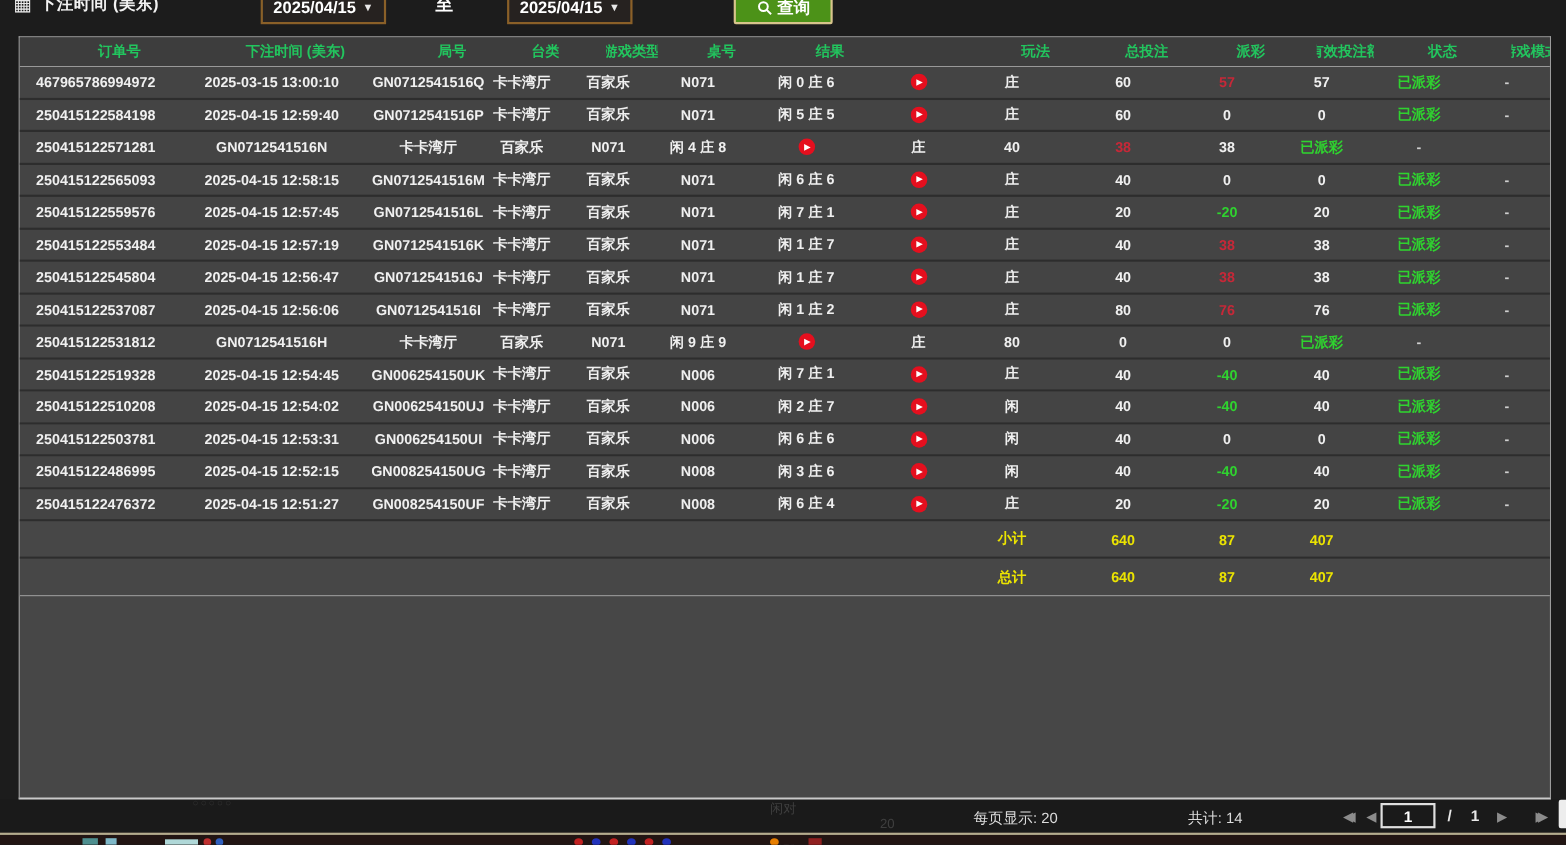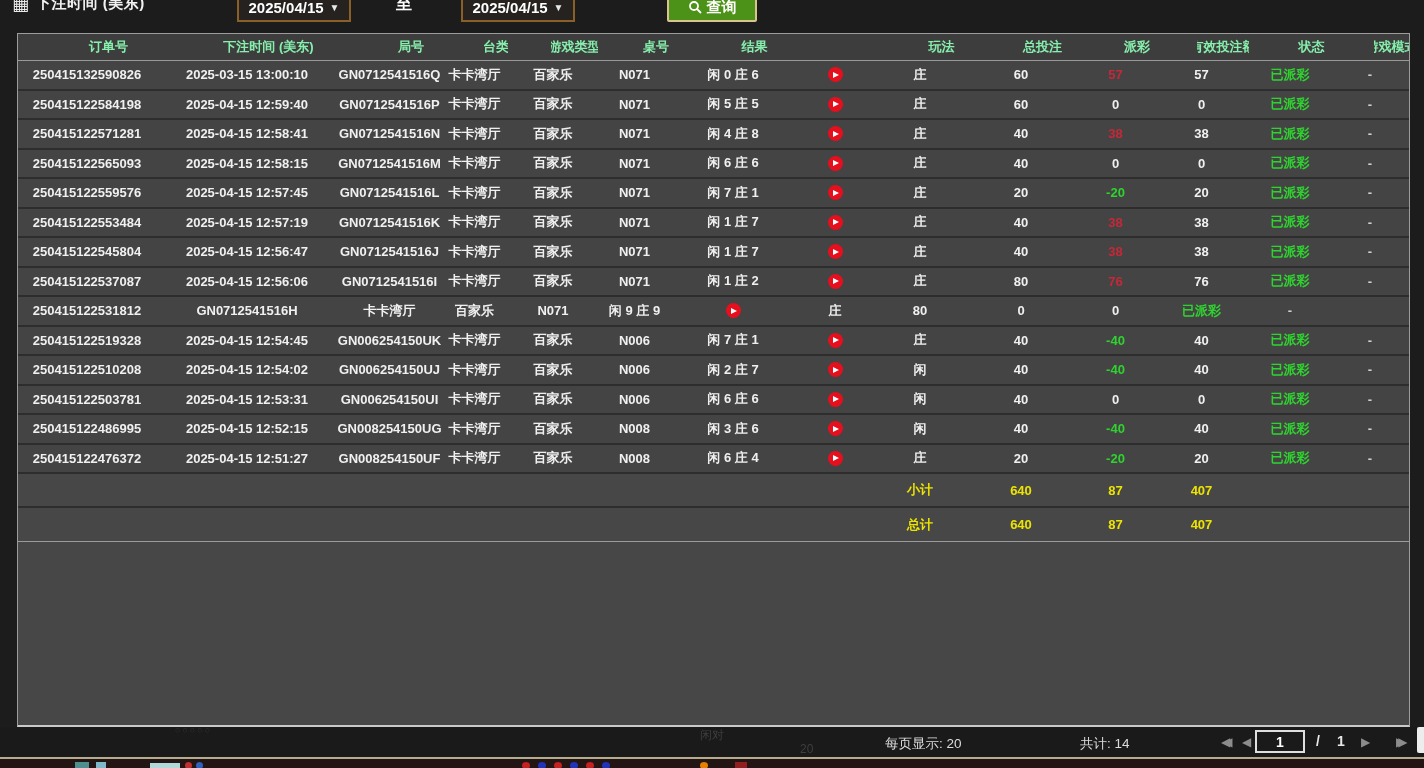--- a/index.html
+++ b/index.html
@@ -26,21 +26,21 @@
   .query-btn svg { display:block; }
 
   
   .table-wrap { position:absolute; left:17px; top:33px; width:1393px; height:694px;
                 background:#474747; border:1px solid #9c9c9c; border-bottom:2px solid #c9c9c9; }
   .tr { display:grid;
         grid-template-columns:138px 182px 103px 67px 90px 73px 124px 80px 90px 112px 77px 95px 82px 78px; }
   .cell { display:flex; align-items:center; justify-content:center;
           font-size:13px; font-weight:bold; color:#f0f0f0; white-space:nowrap; overflow:hidden; }
   .thead { height:27px; background:#3d3d3d; border-bottom:1px solid #999; }
-  .thead .cell { color:#86efac;margin-left:43px; }
+  .thead .cell { color:#22c55e;margin-left:43px; }
   .data-row { height:29.5px; background:#444; border-bottom:2px solid #2d2d2d; }
   .val-pos  { color:#c62838; }
   .val-neg  { color:#2fd32f; }
   .val-zero { color:#f0f0f0; }
   .st-green { color:#2fd32f; }
   .dim      { color:#cfcfcf; }
   .play-badge { width:15px; height:15px; border-radius:50%; background:#e50f1e;
                 display:flex; align-items:center; justify-content:center; cursor:pointer; }
   .play-badge::after { content:''; width:0; height:0; margin-left:2px;
                        border-left:6px solid #fff; border-top:3.5px solid transparent; border-bottom:3.5px solid transparent; }
@@ -115,21 +115,21 @@
       <span class="cell">玩法</span>
       <span class="cell">总投注</span>
       <span class="cell">派彩</span>
       <span class="cell">有效投注额</span>
       <span class="cell">状态</span>
       <span class="cell">游戏模式</span>
     </div>
 
     <div id="tbody">
         <div class="tr data-row">
-    <span class="cell">250415132590826</span>
+    <span class="cell">467965786994972</span>
     <span class="cell">2025-03-15 13:00:10</span>
     <span class="cell">GN0712541516Q</span>
     <span class="cell">卡卡湾厅</span>
     <span class="cell">百家乐</span>
     <span class="cell">N071</span>
     <span class="cell">闲 0 庄 6</span>
     <span class="cell">
             <span class="play-badge"></span>
           </span>
     <span class="cell">庄</span>
@@ -152,21 +152,20 @@
           </span>
     <span class="cell">庄</span>
     <span class="cell">60</span>
     <span class="cell val-zero">0</span>
     <span class="cell">0</span>
     <span class="cell st-green">已派彩</span>
     <span class="cell dim">-</span>
   </div>
         <div class="tr data-row">
     <span class="cell">250415122571281</span>
-    <span class="cell">2025-04-15 12:58:41</span>
     <span class="cell">GN0712541516N</span>
     <span class="cell">卡卡湾厅</span>
     <span class="cell">百家乐</span>
     <span class="cell">N071</span>
     <span class="cell">闲 4 庄 8</span>
     <span class="cell">
             <span class="play-badge"></span>
           </span>
     <span class="cell">庄</span>
     <span class="cell">40</span>

